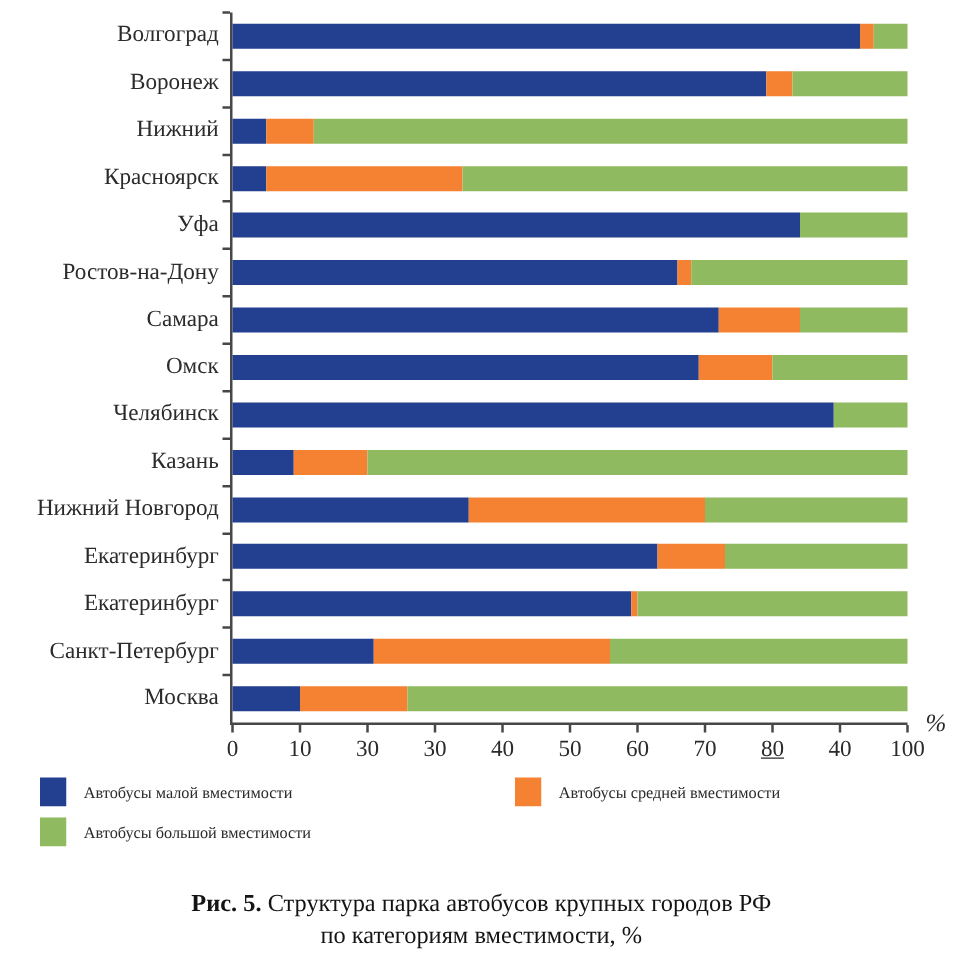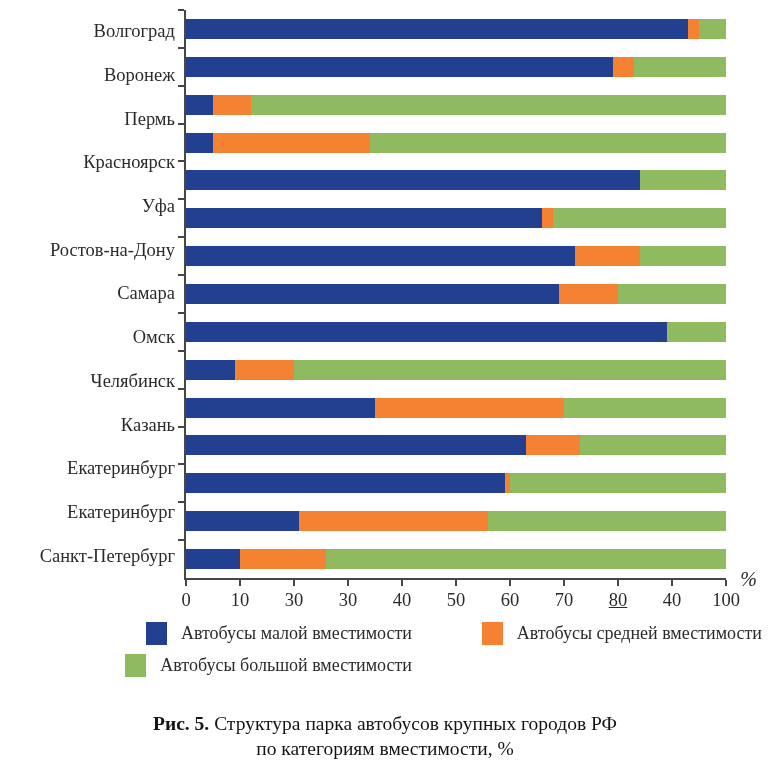--- a/index.html
+++ b/index.html
@@ -15,46 +15,48 @@
   .bar-row{flex:1;display:flex;align-items:center;}
   .bar{height:20px;width:100%;display:flex;}
   .seg{height:100%;}
   .ytick{position:absolute;left:-8px;width:6px;height:2px;background:#474747;}
   .xtick{position:absolute;bottom:-8px;width:2px;height:6px;background:#474747;margin-left:-1px;}
   .x-label{position:absolute;bottom:-33px;transform:translateX(-50%);
            font-size:18.5px;color:#2b2b2b;}
   .unit{position:absolute;right:-31px;bottom:-13px;font-size:20px;font-style:italic;color:#2b2b2b;}
   .legend{position:absolute;left:32px;top:622px;width:730px;display:grid;
           grid-template-columns:380px 1fr;row-gap:9px;}
-  .legend-item{display:flex;align-items:center;gap:14px;font-size:18px;color:#2b2b2b;justify-content:flex-end;}
+  .legend-item{display:flex;align-items:center;gap:14px;font-size:13px;color:#2b2b2b;}
   .swatch{width:21px;height:23px;flex:0 0 auto;}
   .caption{position:absolute;top:711px;left:0;width:770px;text-align:center;
            font-size:19.5px;line-height:25px;color:#141414;}
   .caption b{font-weight:bold;}
 </style>
 </head>
 <body>
 
 <div class="figure">
 
   <div class="chart">
     <div class="labels-col" id="labels-col">
         <div class="row-label">Волгоград</div>
         <div class="row-label">Воронеж</div>
-        <div class="row-label">Пермь</div>
+        <div class="row-label">Нижний</div>
         <div class="row-label">Красноярск</div>
         <div class="row-label">Уфа</div>
         <div class="row-label">Ростов-на-Дону</div>
         <div class="row-label">Самара</div>
         <div class="row-label">Омск</div>
         <div class="row-label">Челябинск</div>
         <div class="row-label">Казань</div>
+        <div class="row-label">Нижний Новгород</div>
         <div class="row-label">Екатеринбург</div>
         <div class="row-label">Екатеринбург</div>
         <div class="row-label">Санкт-Петербург</div>
+        <div class="row-label">Москва</div>
       </div>
     <div class="plot">
       <div class="rows" id="rows">
           <div class="bar-row">
             <div class="bar">
               <div class="seg" style="width: 93%; background: rgb(35, 63, 143);"></div>
               <div class="seg" style="width: 2%; background: rgb(245, 129, 50);"></div>
               <div class="seg" style="width: 5%; background: rgb(144, 186, 95);"></div>
             </div>
           </div>

